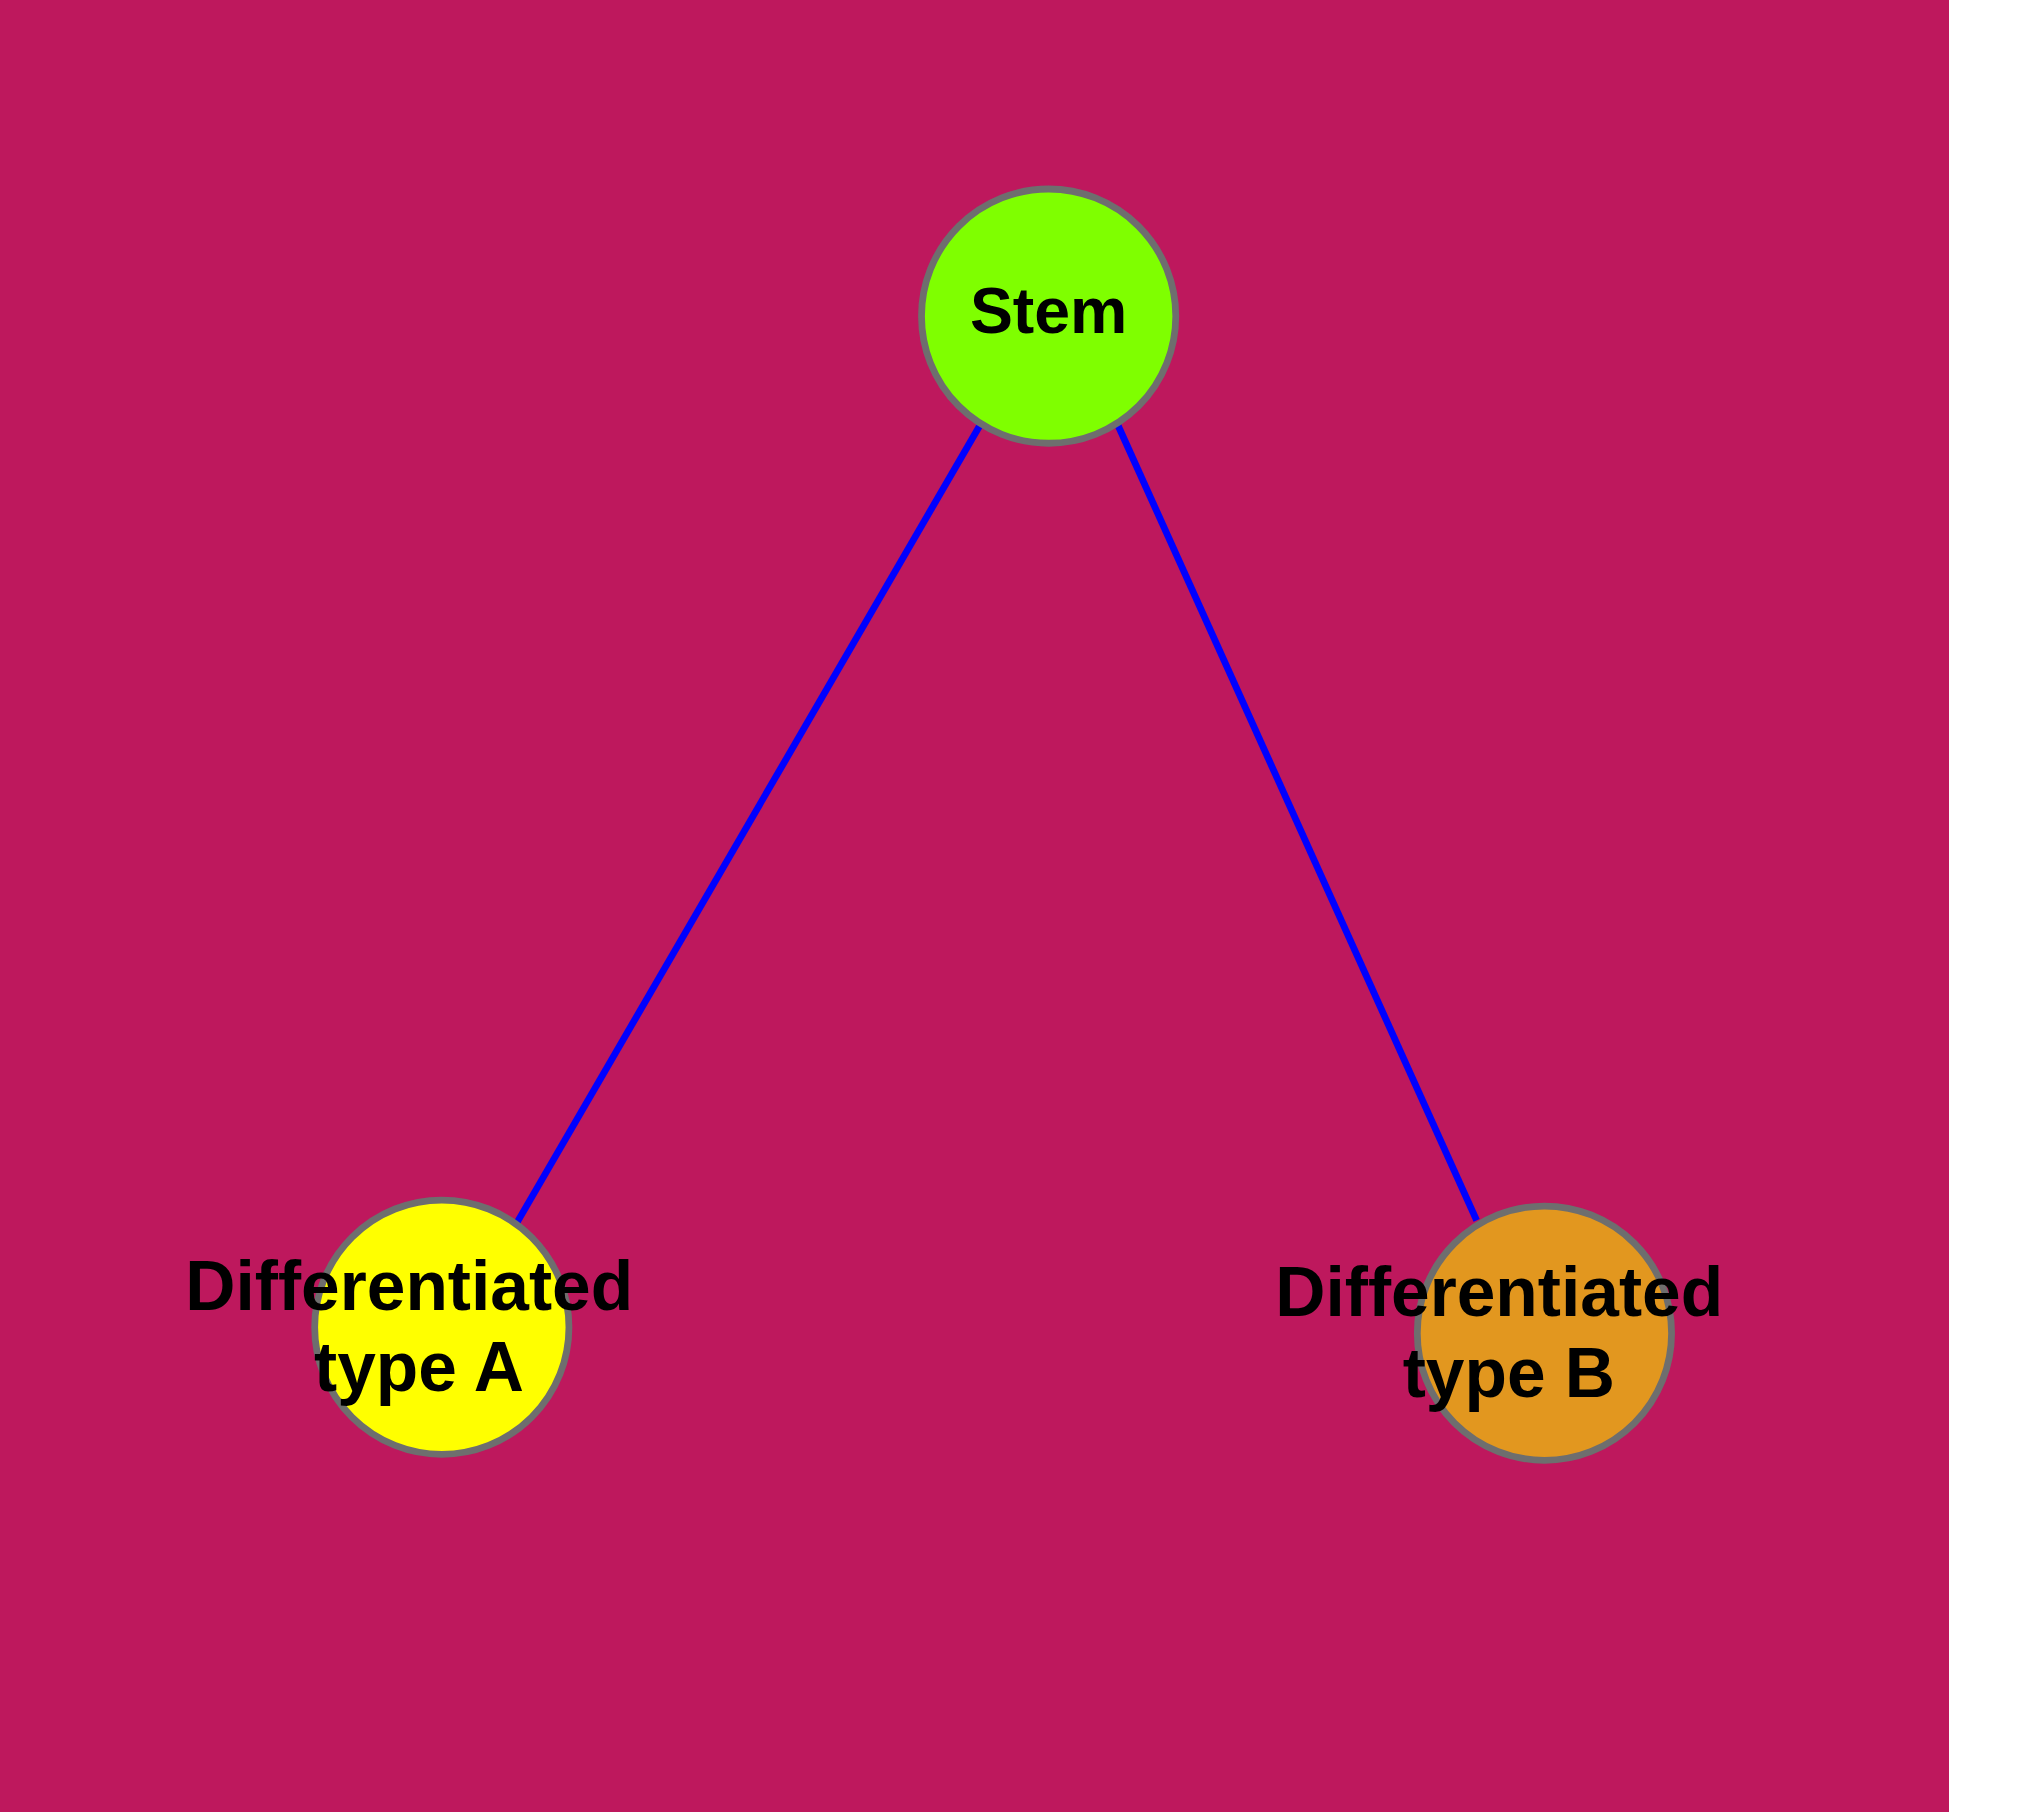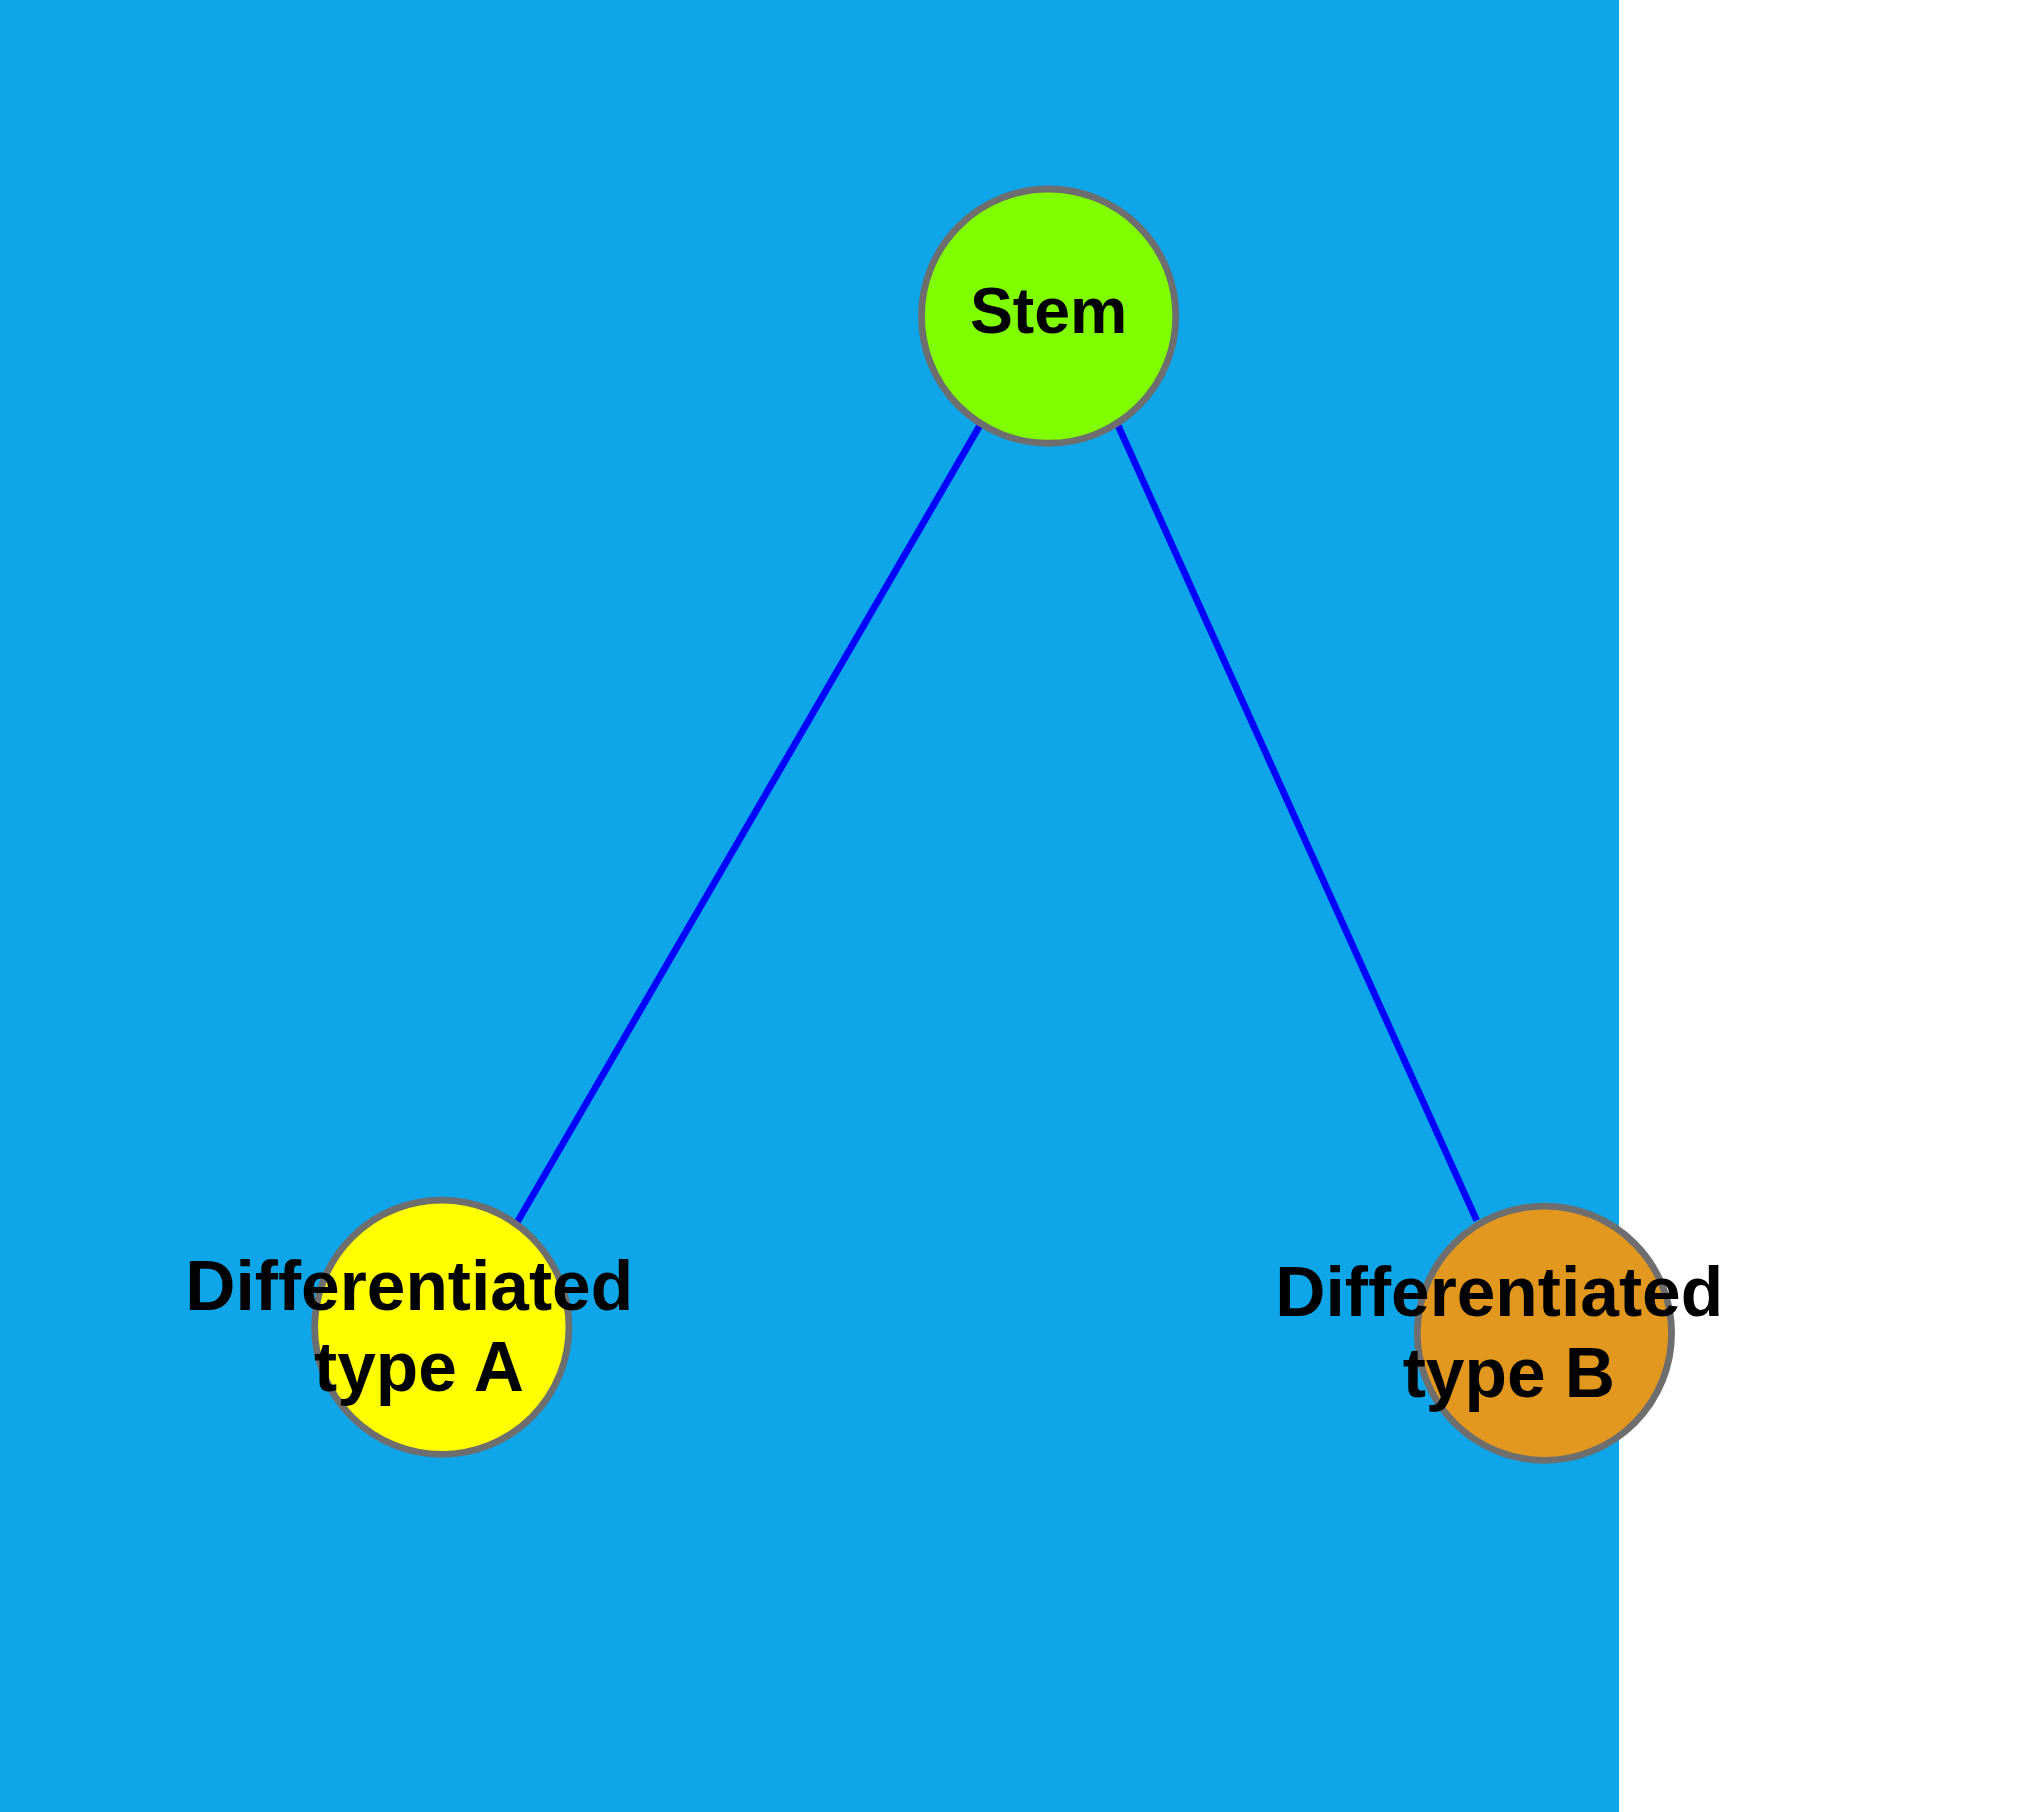--- a/index.html
+++ b/index.html
@@ -32,21 +32,21 @@
     font-family: "Liberation Sans", sans-serif;
     font-weight: bold;
     fill: #000000;
     text-anchor: middle;
     dominant-baseline: middle;
   }
 </style>
 </head>
 <body style="width: 2021px; height: 1812px;">
 
-<div id="canvas" style="background: #0ea5e9; width: 1619px; height: 1812px;">
+<div id="canvas" style="background: #be185d; width: 1949px; height: 1812px;">
   <svg id="graph-svg" viewBox="0 0 2384 2138" xmlns="http://www.w3.org/2000/svg">
 
     <g>
       <line x1="1157" y1="500" x2="610" y2="1442" stroke="#0000ff" stroke-width="8" stroke-linecap="butt"></line>
       <line x1="1318" y1="500" x2="1742" y2="1440" stroke="#0000ff" stroke-width="8" stroke-linecap="butt"></line>
     </g>
 
     <g>
 
       <g>

